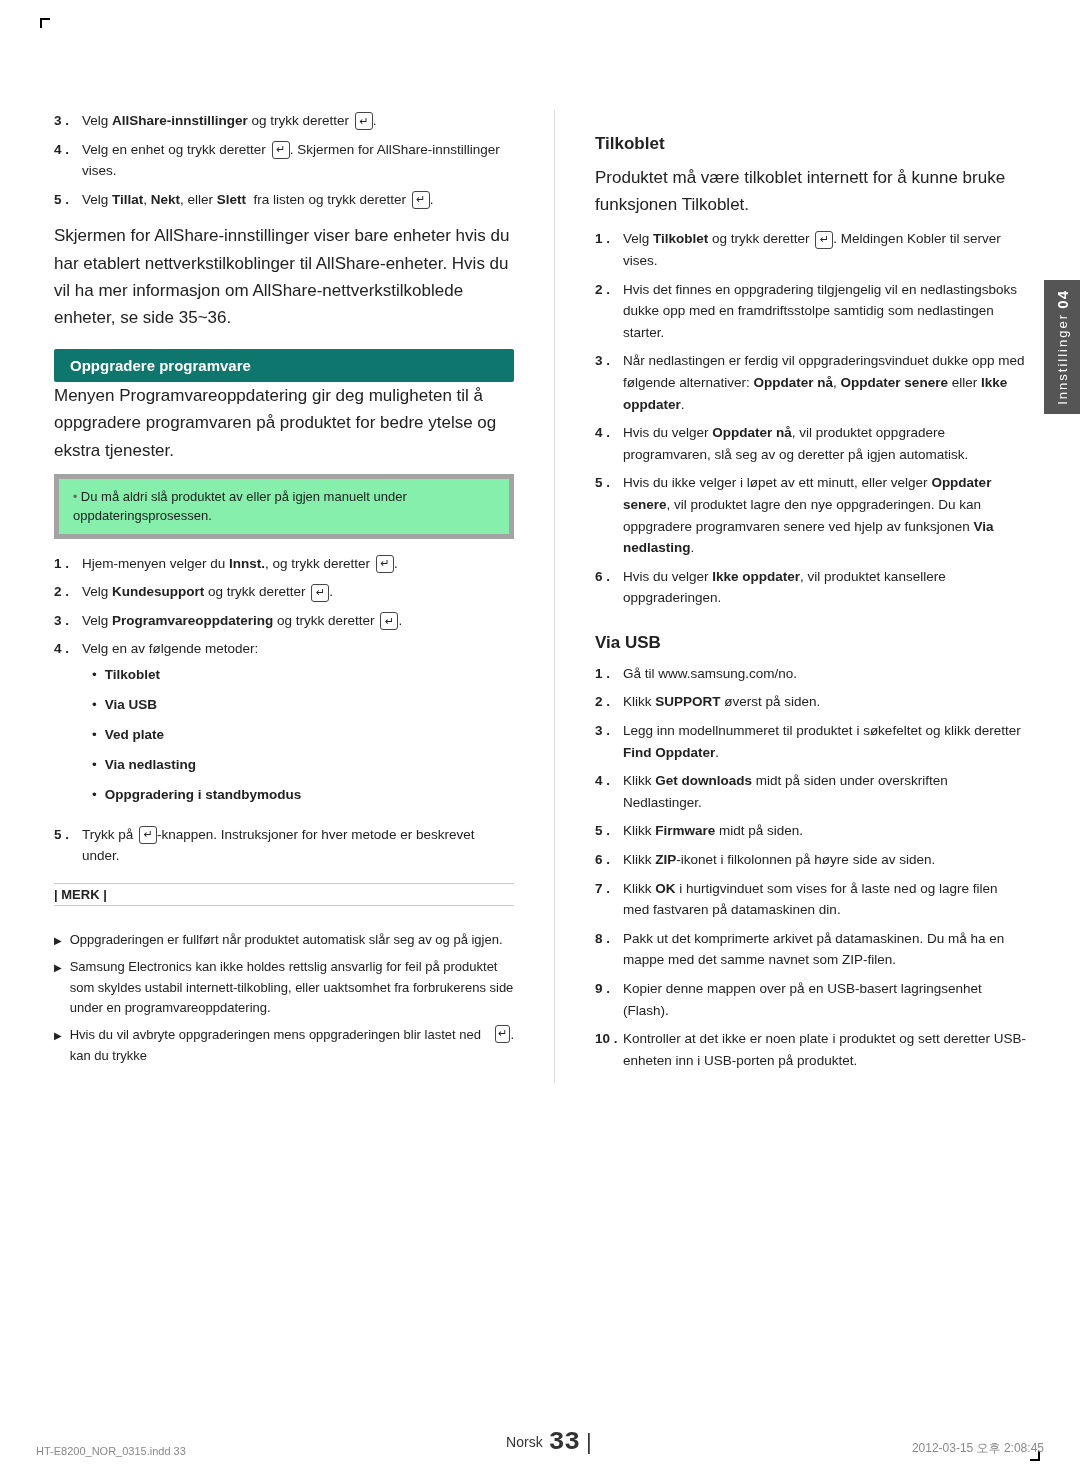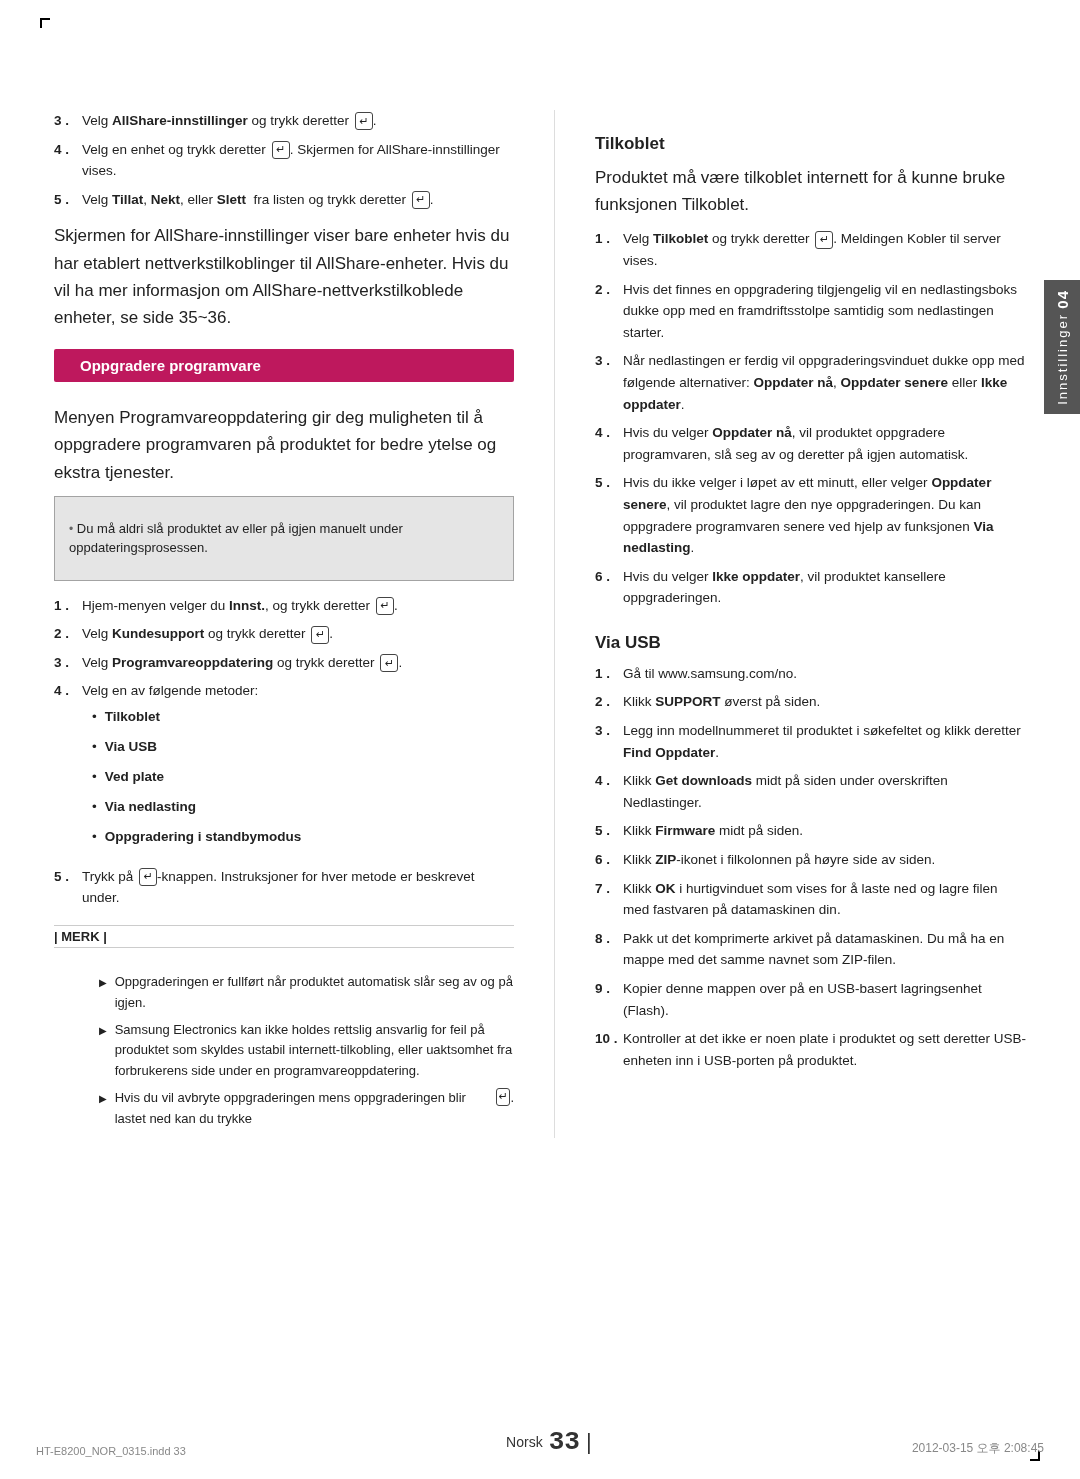--- a/index.html
+++ b/index.html
@@ -56,26 +56,26 @@
     }
     .left-col {
       flex: 0 0 460px;
       max-width: 460px;
     }
     .right-col {
       flex: 1;
     }
     
     .section-header-box {
-      background: #be185d;
+      background: #0f766e;
       color: #fff;
       font-size: 15px;
       font-weight: bold;
-      padding: 8px 26px;
-      margin-bottom: 22px;
+      padding: 8px 16px;
+      margin-bottom: 0;
       border-radius: 2px;
     }
     h2.section-title {
       font-size: 17px;
       font-weight: bold;
       margin-bottom: 10px;
       margin-top: 24px;
     }
     p.body-text {
       font-size: 17px;
@@ -115,42 +115,41 @@
       align-items: flex-start;
       font-size: 13.5px;
       line-height: 1.7;
     }
     ul.sub-bullet li::before {
       content: "•";
       margin-right: 8px;
     }
     
     .note-box {
-      border: 1px solid #a3a3a3;
-      padding: 22px 14px;
+      border: 5px solid #a3a3a3;
+      padding: 8px 14px;
       margin-bottom: 14px;
-      background: #e5e5e5;
+      background: #86efac;
     }
     .note-box p {
       font-size: 13px;
       line-height: 1.5;
     }
     
     ul.arrow-list {
       list-style: none;
       padding: 0;
       margin-bottom: 8px;
     }
     ul.arrow-list li {
       display: flex;
       align-items: flex-start;
       font-size: 13px;
       line-height: 1.6;
       margin-bottom: 6px;
-      margin-left: 45px;
     }
     ul.arrow-list li::before {
       content: "▶";
       font-size: 10px;
       margin-right: 8px;
       margin-top: 3px;
       flex-shrink: 0;
     }
     
     .merk-label {

